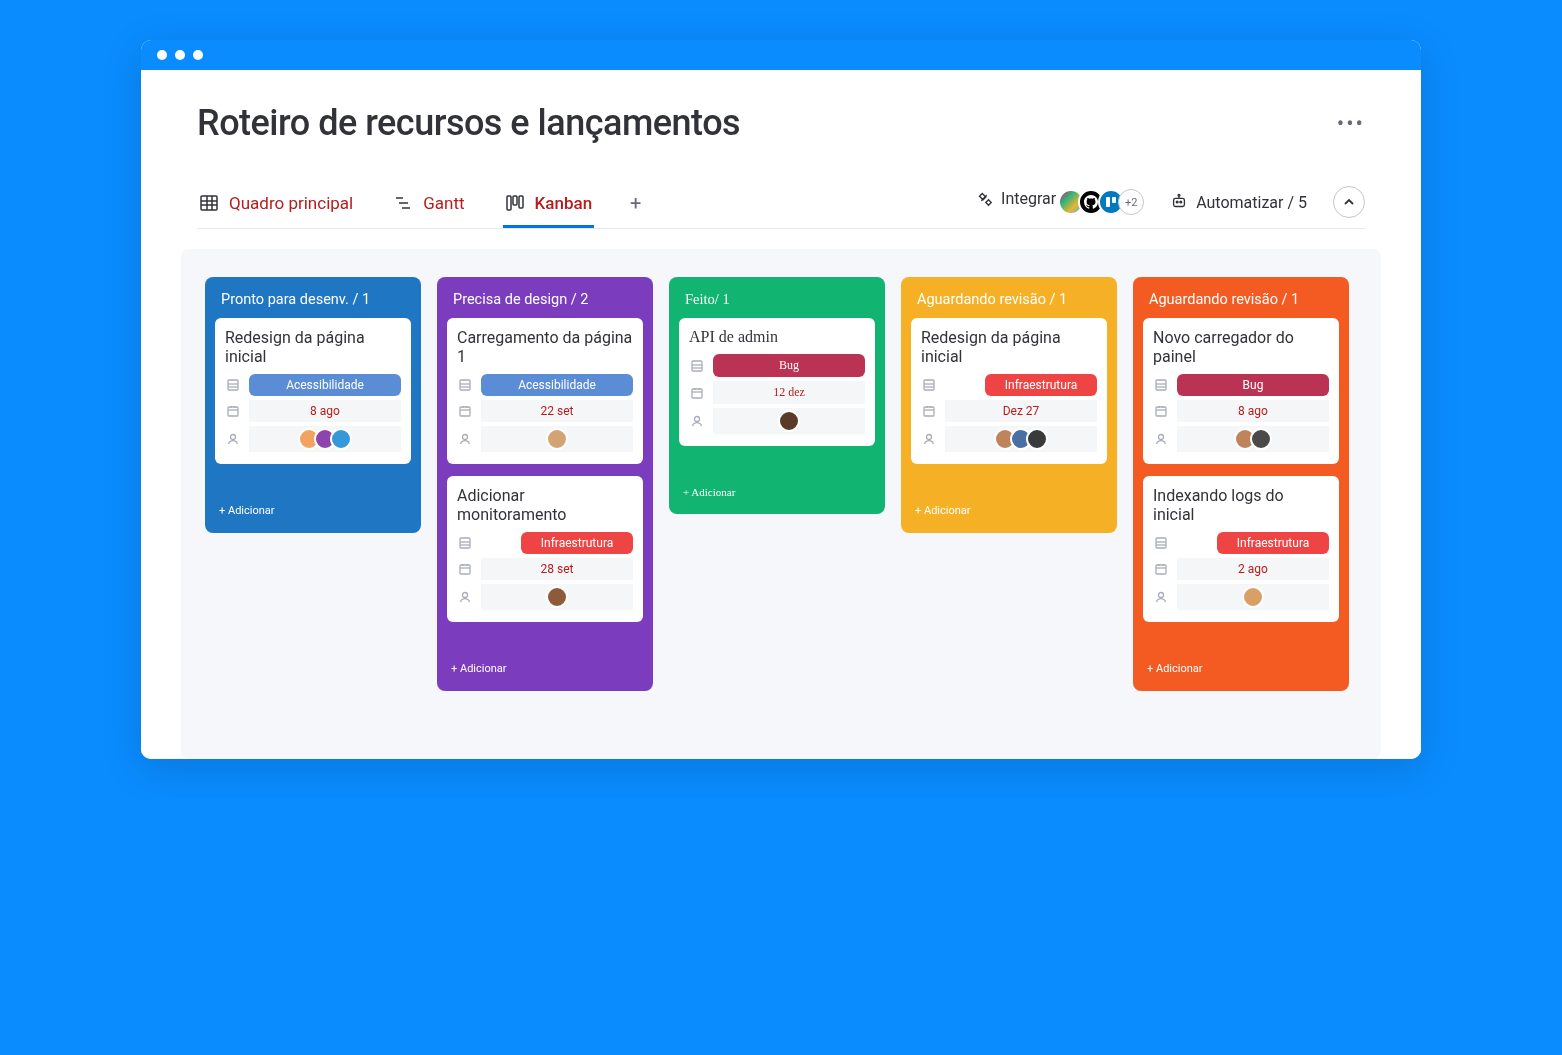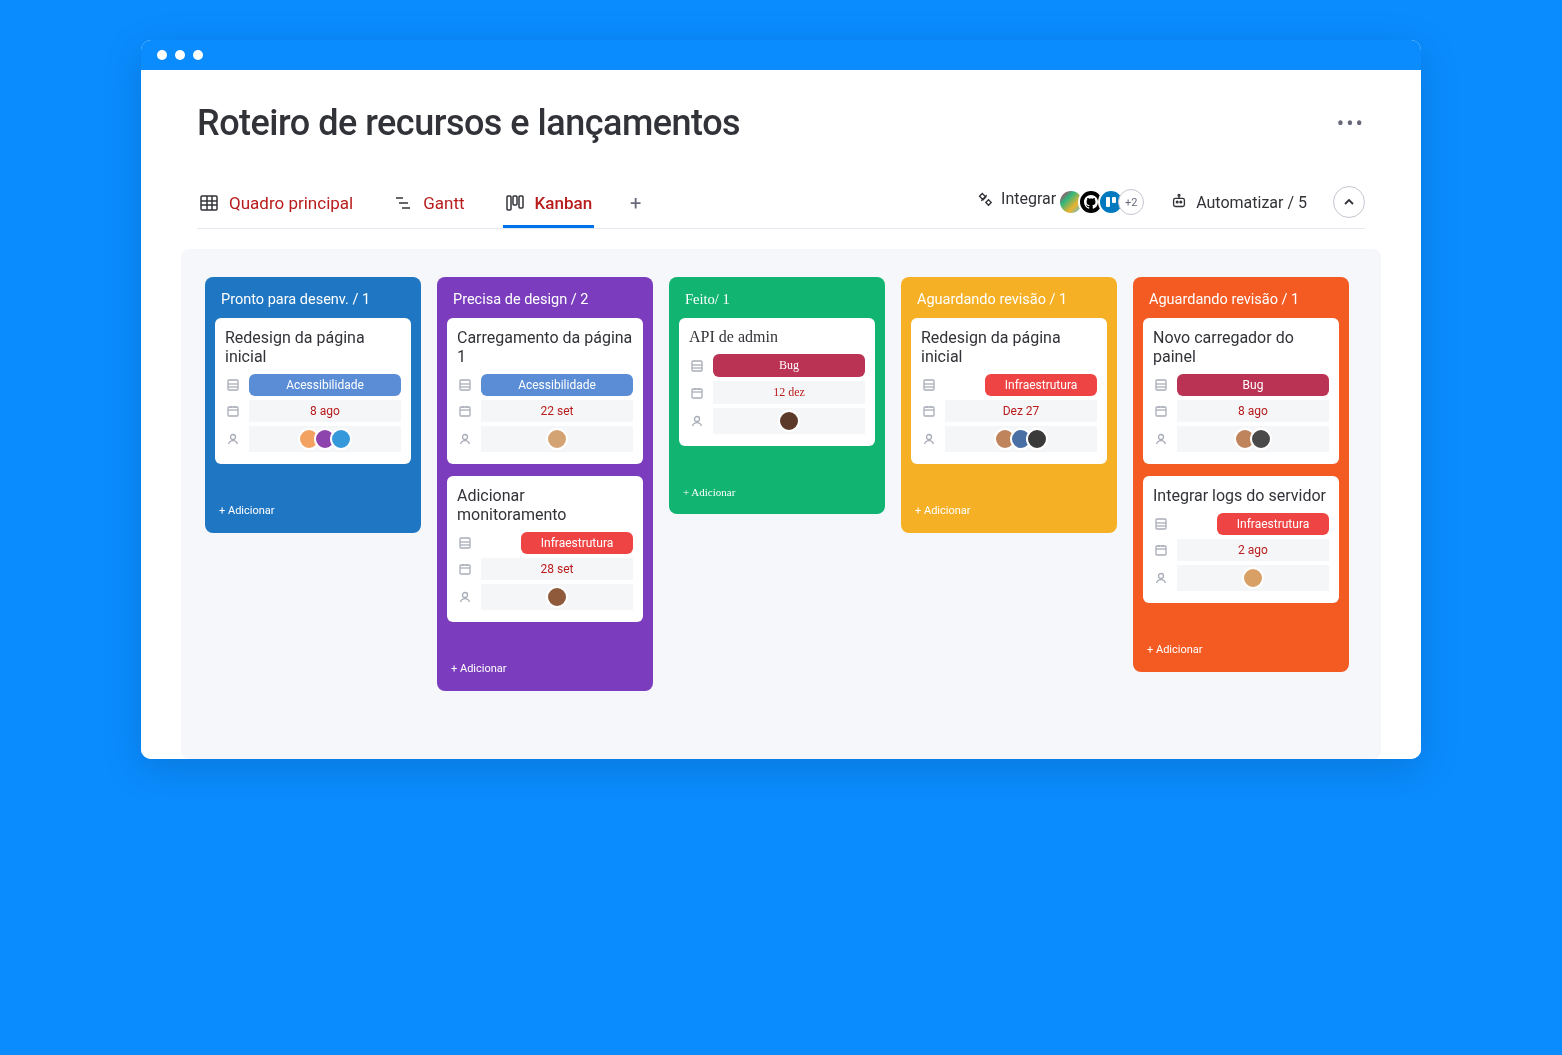--- a/index.html
+++ b/index.html
@@ -530,21 +530,21 @@
                   <path d="M2.5 12c.8-2.2 2.6-3.3 4.5-3.3s3.7 1.1 4.5 3.3"></path>
                 </svg>
               </span>
               <div class="avatars">
                 <div class="avatar" style="background: rgb(192, 132, 92);"></div>
                 <div class="avatar" style="background: rgb(74, 74, 74);"></div>
               </div>
             </div>
           </div>
           <div class="card">
-            <div class="card-title">Integrar logs do servidor</div>
+            <div class="card-title">Indexando logs do inicial</div>
             <div class="card-row">
               <span class="row-icon">
                 <svg width="14" height="14" viewBox="0 0 14 14" fill="none" stroke="#a9adb8" stroke-width="1.3">
                   <rect x="2" y="2" width="10" height="10" rx="1"></rect>
                   <line x1="2" y1="6" x2="12" y2="6"></line>
                   <line x1="2" y1="9" x2="12" y2="9"></line>
                 </svg>
               </span>
               <div class="tag infra">Infraestrutura</div>
             </div>

